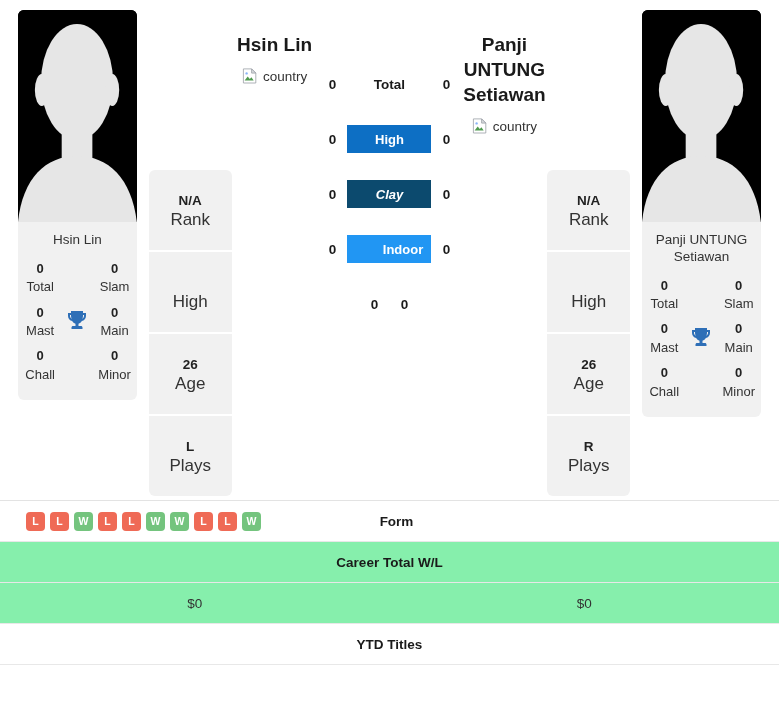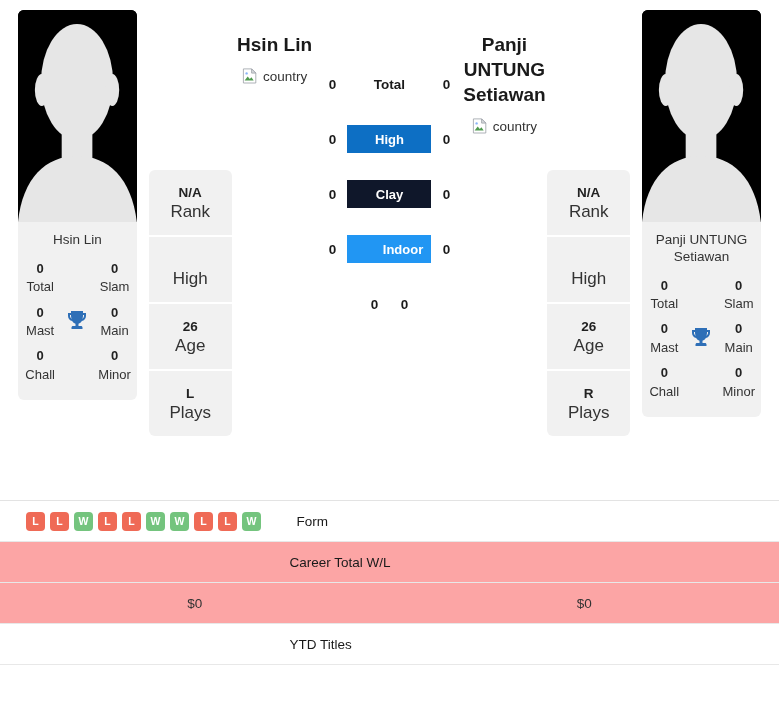--- a/index.html
+++ b/index.html
@@ -79,21 +79,21 @@
 
   
   .info-col {
     width: 108px;
     display: flex;
     flex-direction: column;
     padding-top: 160px;
   }
   .info-panel {
     background: #f1f1f1;
-    height: 65px;
+    height: 80px;
     display: flex;
     flex-direction: column;
     align-items: center;
     justify-content: center;
     margin-bottom: 2px;
   }
   .info-col .info-panel:first-child { border-radius: 6px 6px 0 0; }
   .info-col .info-panel:last-child { border-radius: 0 0 6px 6px; margin-bottom: 0; }
   .info-val {
     font-size: 13.5px;
@@ -178,38 +178,38 @@
   .stat-rows {
     width: 779px;
     border-top: 1px solid #e3e3e3;
   }
   .stat-row {
     display: flex;
     align-items: center;
     height: 41px;
     border-bottom: 1px solid #e8e8e8;
   }
-  .stat-row.shaded { background: #fca5a5; }
+  .stat-row.shaded { background: #86efac; }
   .stat-row.plain { background: #ffffff; }
   .stat-side {
     flex: 1 1 0;
     display: flex;
     align-items: center;
     justify-content: center;
     font-size: 13.5px;
     color: #333;
     padding: 0 12px;
     min-width: 0;
   }
   .stat-side.form-side { justify-content: flex-start; padding-left: 26px; }
   .stat-label {
     width: 200px;
-    text-align: left;
-    font-size: 13.5px;
-    font-weight: normal;
+    text-align: center;
+    font-size: 13.5px;
+    font-weight: bold;
     color: #1a1a1a;
   }
   .form-badges { display: flex; gap: 5px; }
   .form-badge {
     width: 19px; height: 19px;
     border-radius: 4px;
     display: flex;
     align-items: center;
     justify-content: center;
     font-size: 10.5px;
@@ -312,21 +312,21 @@
       <div class="surf-badge plain">Total</div>
       <div class="surf-num">0</div>
     </div>
     <div class="surface-row">
       <div class="surf-num">0</div>
       <div class="surf-badge" id="badge-hard" style="background: rgb(13, 111, 196);">High</div>
       <div class="surf-num">0</div>
     </div>
     <div class="surface-row">
       <div class="surf-num">0</div>
-      <div class="surf-badge" id="badge-clay" style="background: #0f172a;">Clay</div>
+      <div class="surf-badge" id="badge-clay" style="background: #0c4a6e; font-style: italic;">Clay</div>
       <div class="surf-num">0</div>
     </div>
     <div class="surface-row">
       <div class="surf-num">0</div>
       <div class="surf-badge" id="badge-indoor" style="background: rgb(33, 150, 243); padding-left: 27px;">Indoor</div>
       <div class="surf-num">0</div>
     </div>
     <div class="surface-row">
       <div class="surf-num">0</div>
       <div class="surf-num">0</div>

